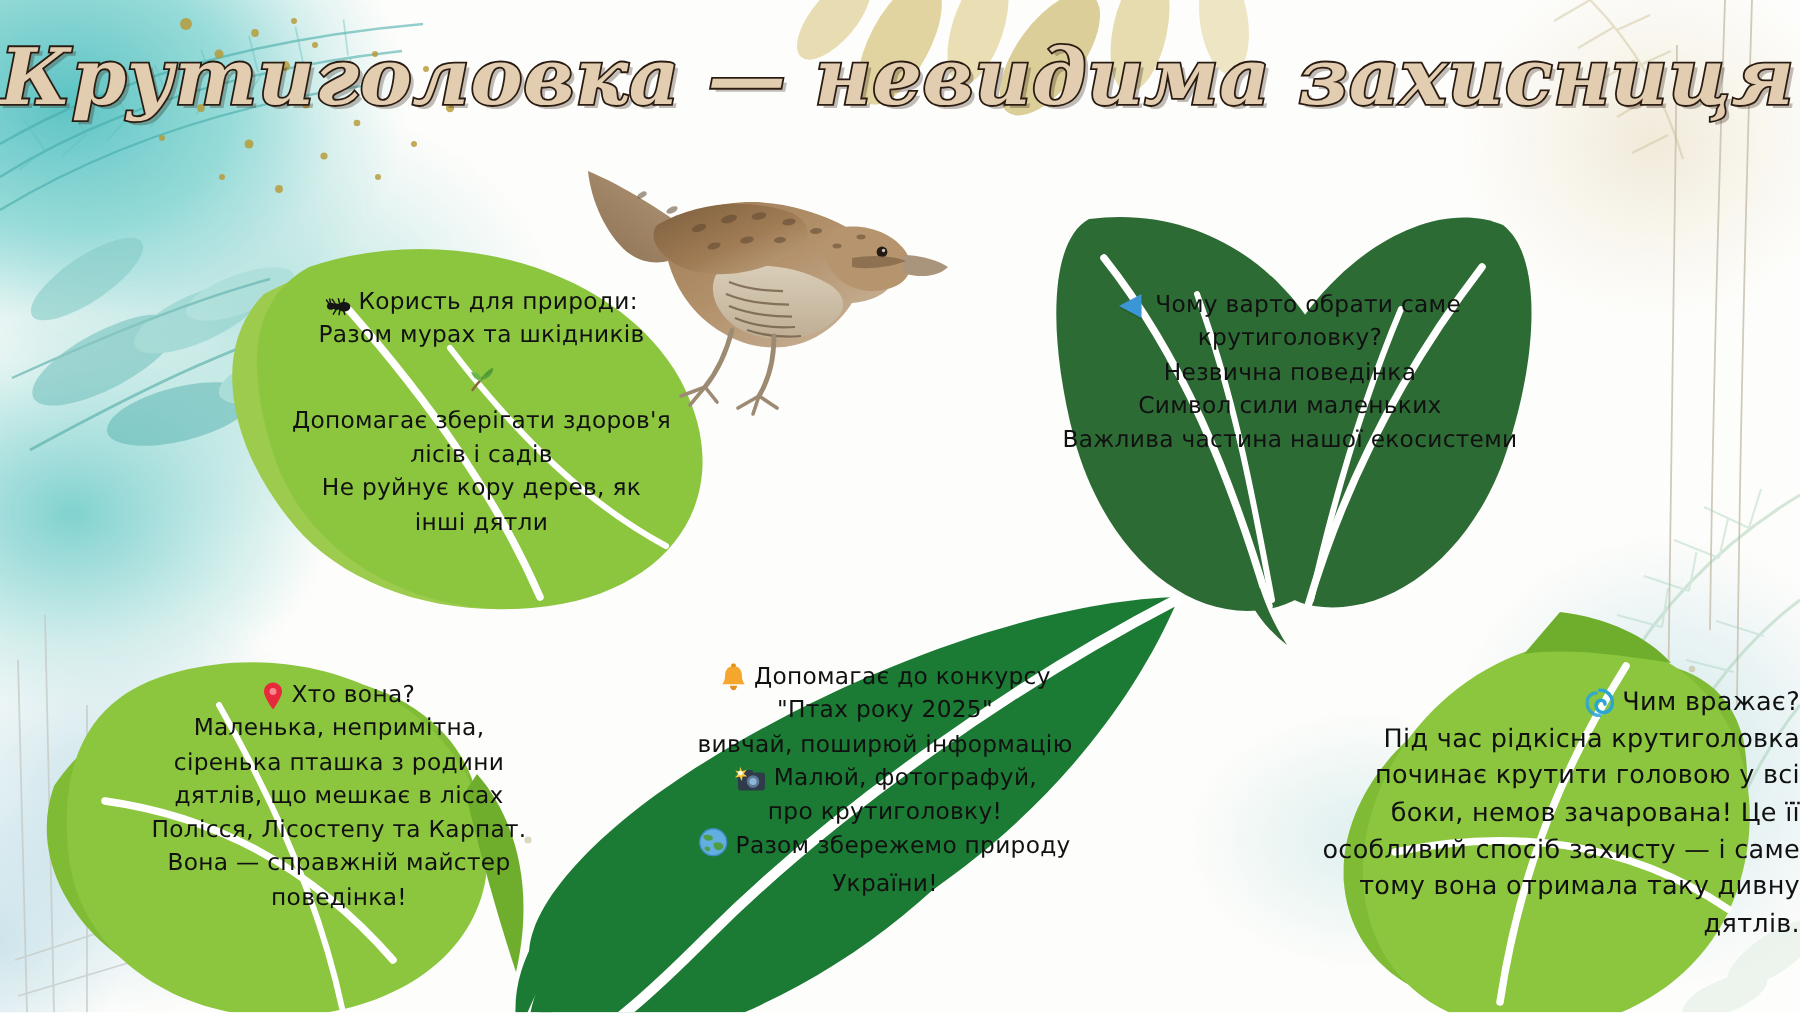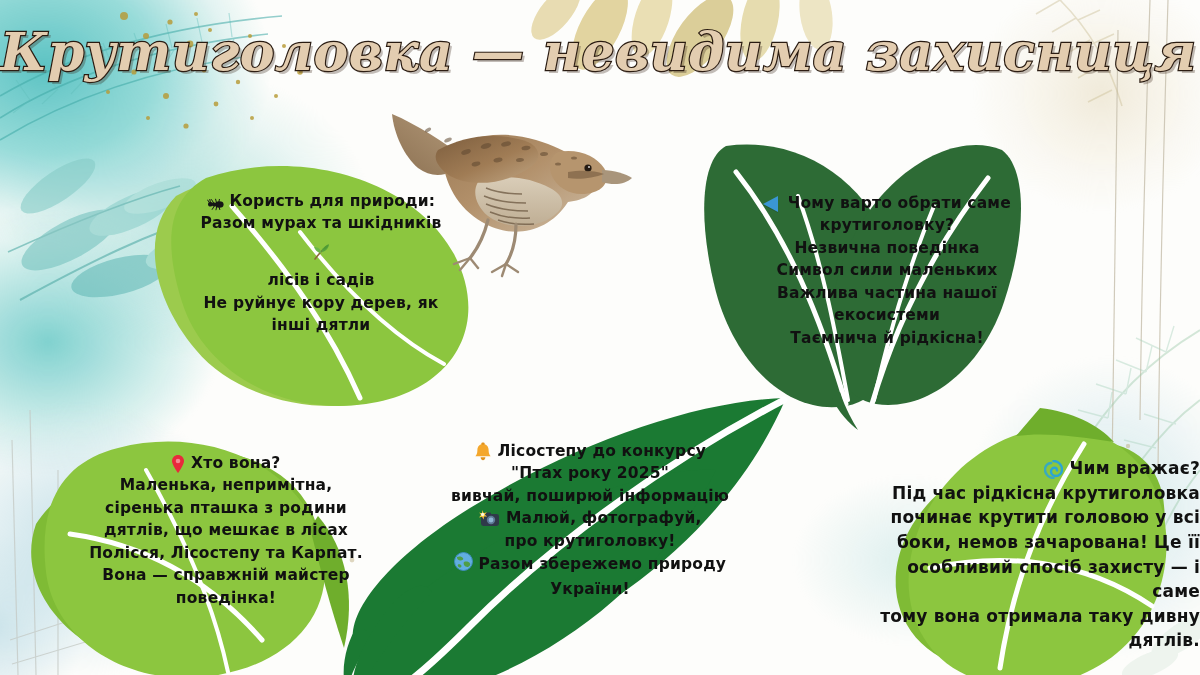--- a/index.html
+++ b/index.html
@@ -72,21 +72,21 @@
   
   .txt{
     position:absolute;z-index:45;
     color:#111;
     font-family:"DejaVu Sans", sans-serif;
     text-align:center;
     line-height:1.45;
     letter-spacing:.2px;
   }
 
-  .p{margin:0;font-weight:bold;}
+  .p{margin:0;}
 
   
   .ico{display:inline-block;position:relative;vertical-align:middle;}
 
   .ico-ant{width:17px;height:13px;}
 
   .ico-herb{width:20px;height:20px;}
 
   .ico-play{
     width:0;height:0;margin-right:4px;
@@ -409,35 +409,35 @@
       <span class="ico ico-herb">
         <svg width="20" height="20" viewBox="0 0 20 20">
           <path d="M4,17 C7,13 10,9 15,5" stroke="#8a6a3a" stroke-width="1.6" fill="none" stroke-linecap="round"></path>
           <path d="M10,10 C11,6 14,4 18,3 C17,7 14,10 10,10 Z" fill="#57a33c"></path>
           <path d="M9,11 C6,10 4,8 3,5 C7,5 10,7 10,11 Z" fill="#6bb84a"></path>
           <path d="M12,8 C13,5 15,3 18,2 C17,5 15,7 12,8 Z" fill="#4e9a34"></path>
         </svg>
       </span>
     </p>
     <div style="height:6px;"></div>
+    <p class="p">Допомагає зберігати здоров'я</p>
     <p class="p">лісів і садів</p>
     <p class="p">Не руйнує кору дерев, як</p>
     <p class="p">інші дятли</p>
   </div>
 
-  <div class="txt" style="left:727px;top:192px;width:320px;font-size:15.5px;">
+  <div class="txt" style="left:700px;top:192px;width:320px;font-size:15.5px;">
     <p class="p">
       <span class="ico ico-play"></span>
       <span>Чому варто обрати саме</span>
     </p>
     <p class="p">крутиголовку?</p>
     <p class="p">Незвична поведінка</p>
     <p class="p">Символ сили маленьких</p>
     <p class="p">Важлива частина нашої екосистеми</p>
-    <p class="p">Таємнича й рідкісна!</p>
   </div>
 
   <div class="txt" style="left:66px;top:452px;width:320px;font-size:15.5px;">
     <p class="p">
       <span class="ico ico-pin">
         <svg width="14" height="20" viewBox="0 0 14 20">
           <path d="M7,1 C10.3,1 13,3.7 13,7 C13,11 7,19 7,19 C7,19 1,11 1,7 C1,3.7 3.7,1 7,1 Z" fill="#e8293c"></path>
           <circle cx="7" cy="7" r="2.3" fill="#ffd7d9" opacity=".55"></circle>
         </svg>
       </span>
@@ -453,21 +453,21 @@
 
   <div class="txt" style="left:420px;top:440px;width:340px;font-size:15.5px;">
     <p class="p">
       <span class="ico ico-bell">
         <svg width="18" height="19" viewBox="0 0 18 19">
           <path d="M9,2 C12.3,2 14.6,4.6 14.6,8 C14.6,11.4 15.6,13.2 16.6,14.2 L1.4,14.2 C2.4,13.2 3.4,11.4 3.4,8 C3.4,4.6 5.7,2 9,2 Z" fill="#f4a72c"></path>
           <rect x="7.4" y="0.4" width="3.2" height="2.4" rx="1.2" fill="#e0921c"></rect>
           <path d="M6.6,15.2 C6.8,17 7.8,18.2 9,18.2 C10.2,18.2 11.2,17 11.4,15.2 Z" fill="#e0921c"></path>
         </svg>
       </span>
-      <span>Лісостепу до конкурсу</span>
+      <span>Допомагає до конкурсу</span>
     </p>
     <p class="p">"Птах року 2025"</p>
     <p class="p">вивчай, поширюй інформацію</p>
     <p class="p">
       <span class="ico ico-cam">
         <svg width="22" height="17" viewBox="0 0 22 17">
           <rect x="3" y="4" width="18" height="12" rx="2.4" fill="#2f3a4a"></rect>
           <rect x="7" y="2.4" width="6" height="2.6" rx="1" fill="#2f3a4a"></rect>
           <circle cx="13" cy="10" r="4.2" fill="#5d7a96"></circle>
           <circle cx="13" cy="10" r="2.4" fill="#8fb6d4"></circle>

